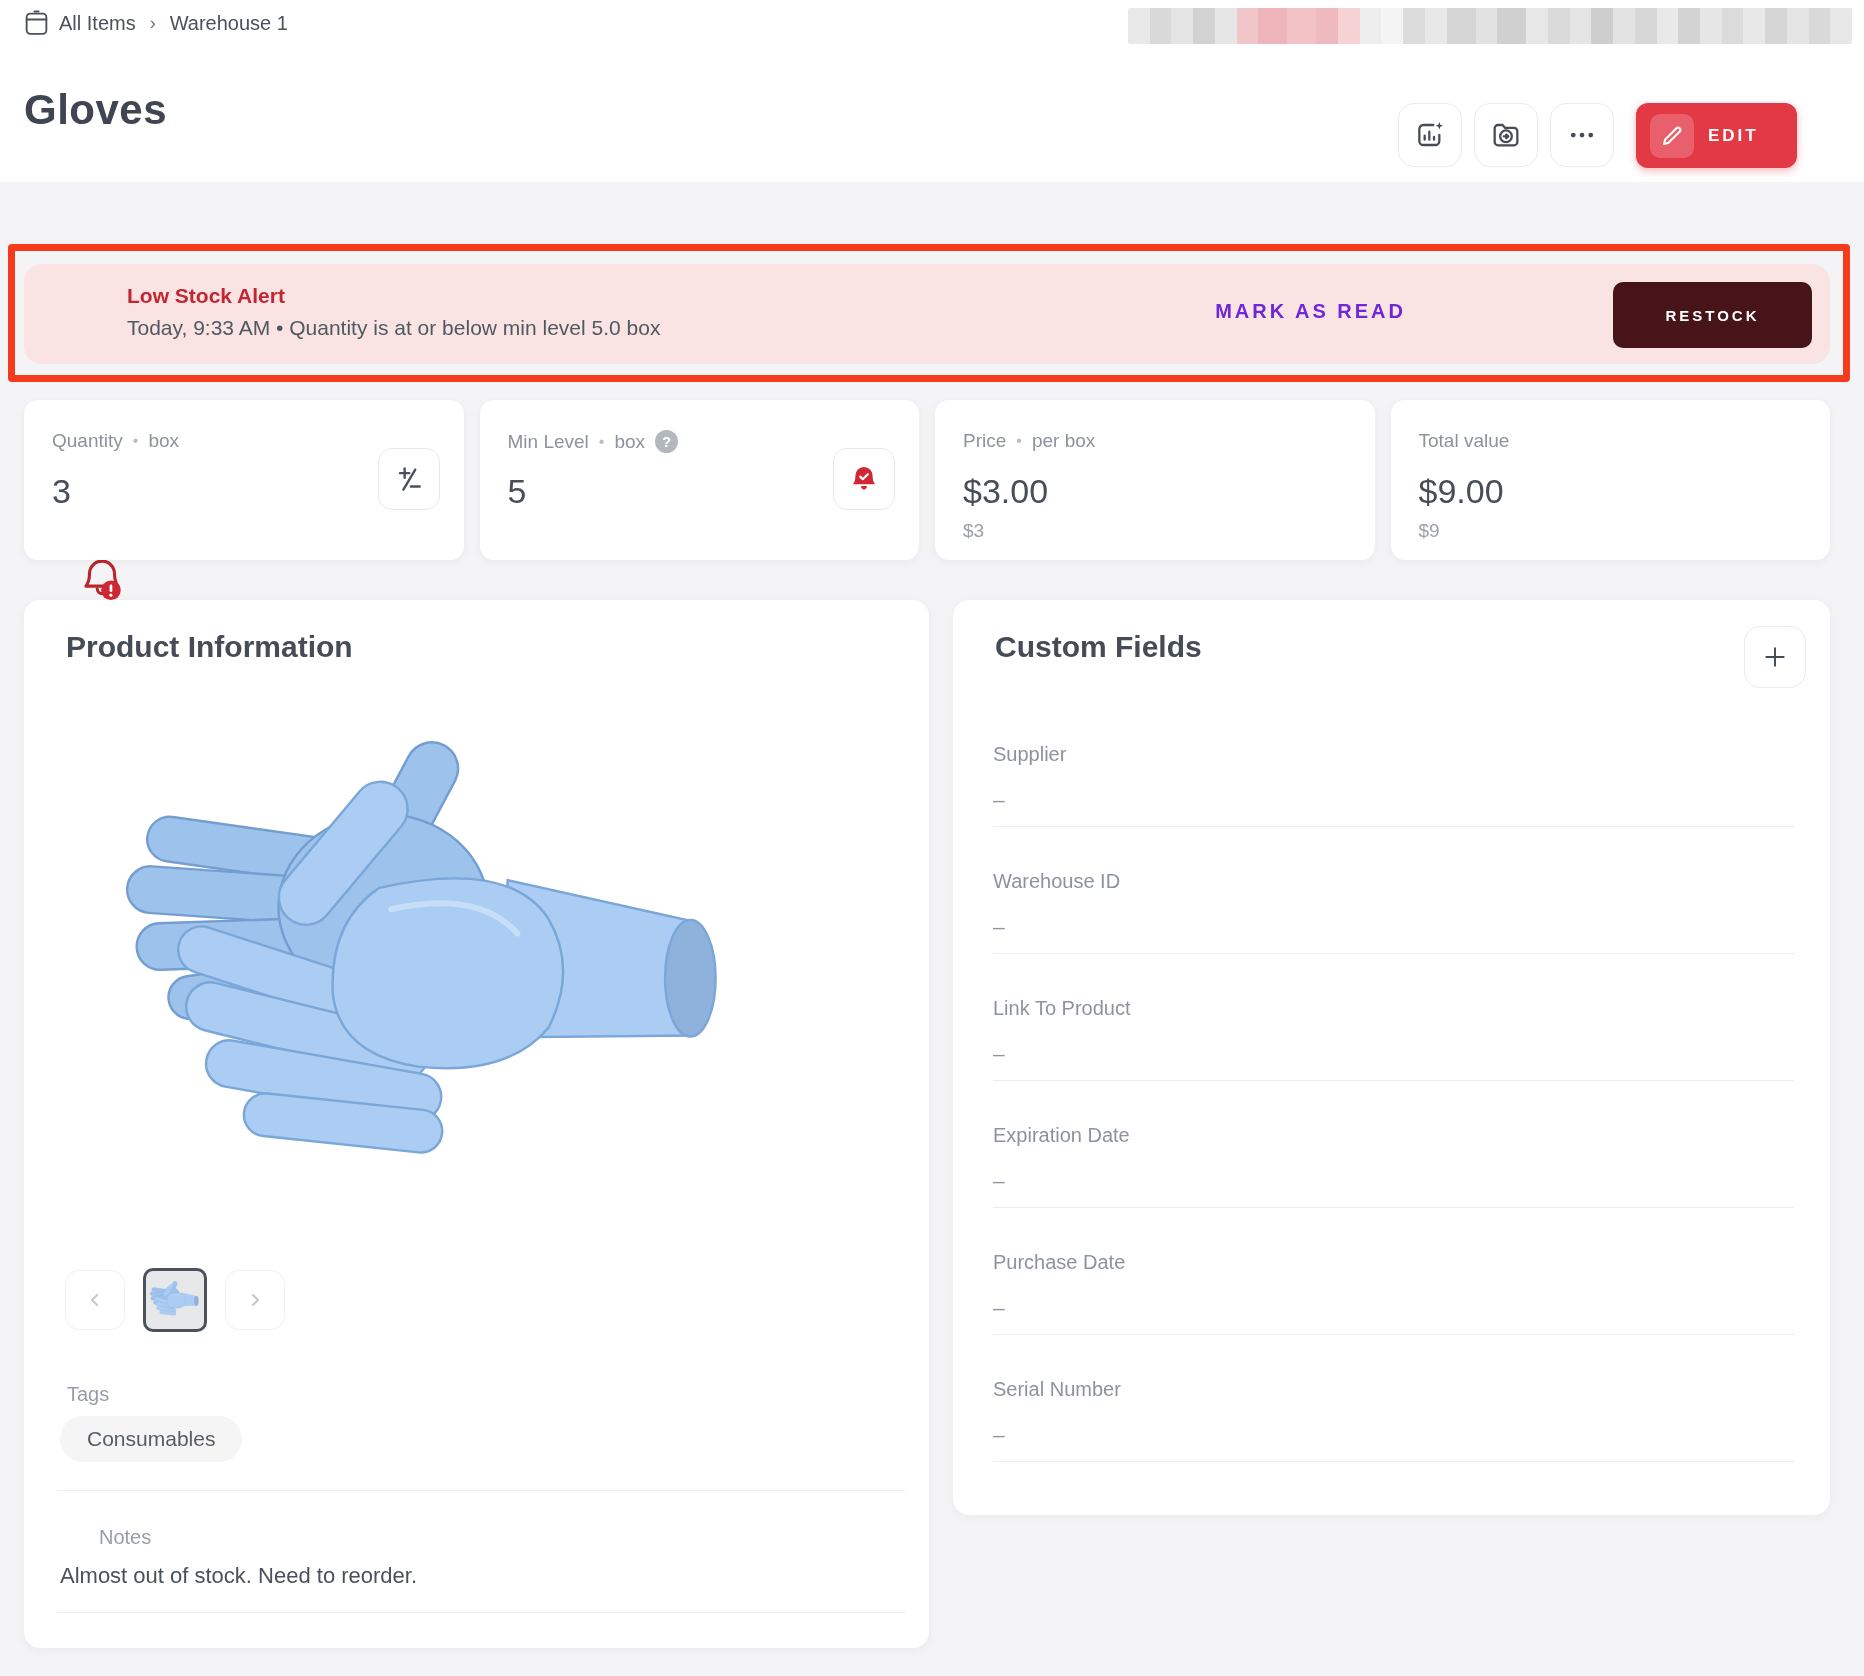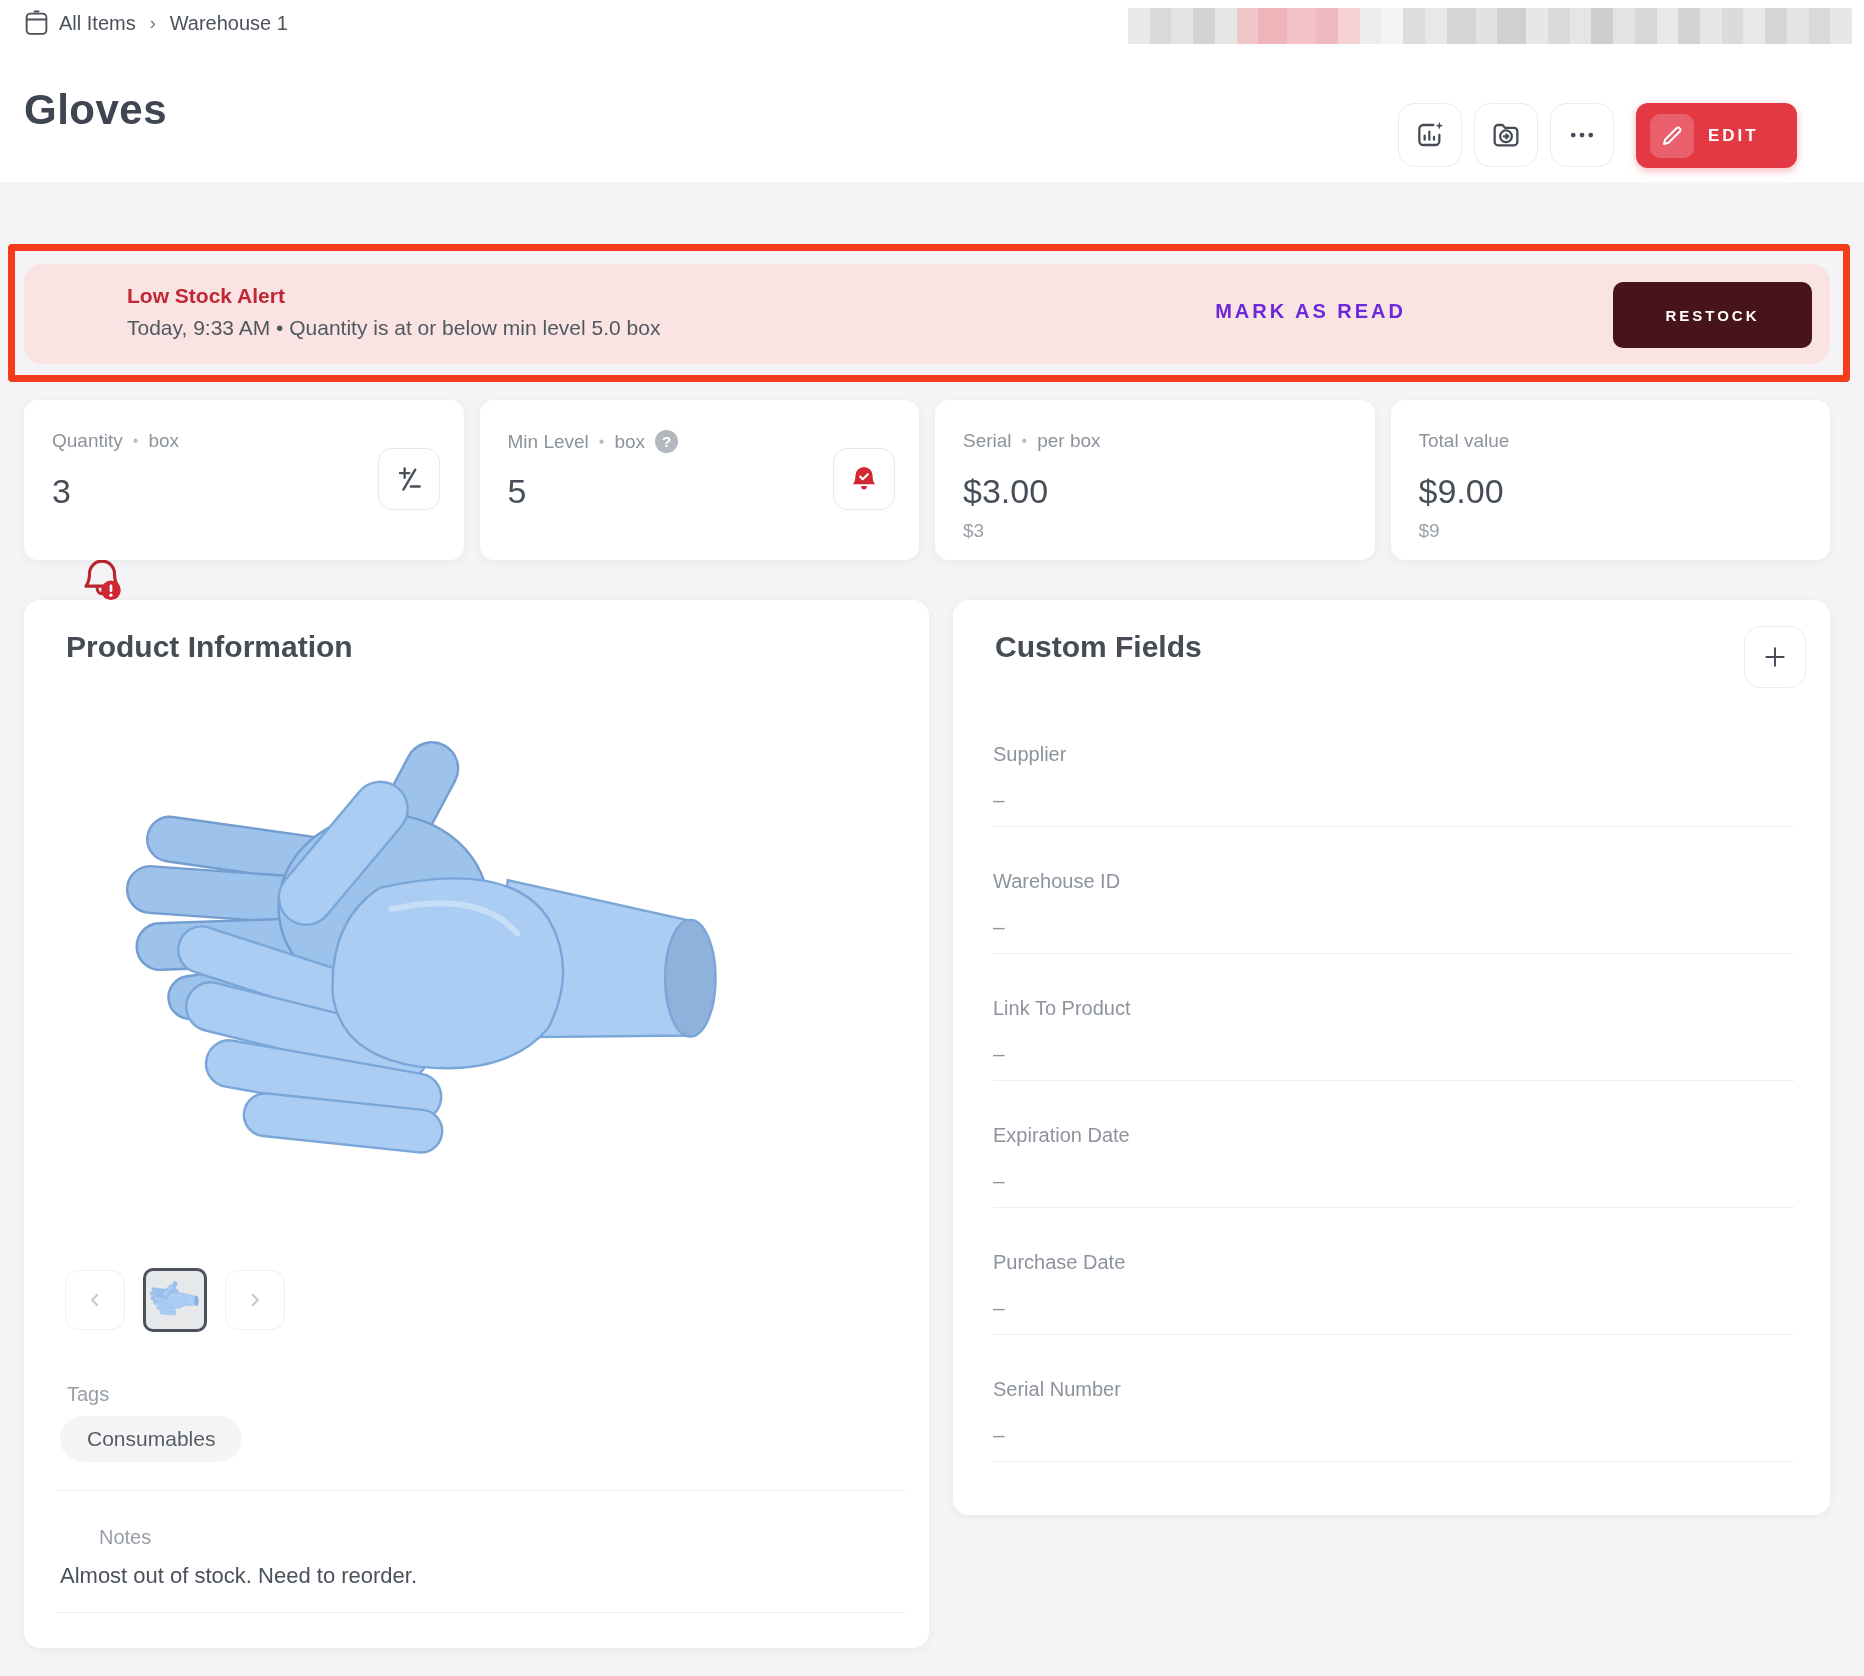--- a/index.html
+++ b/index.html
@@ -236,21 +236,21 @@
             <path d="M16 4 a8.6 8.6 0 0 1 8.6 8.6 c0 5 1.2 7 2.4 8.6 H5 c1.2-1.6 2.4-3.6 2.4-8.6 A8.6 8.6 0 0 1 16 4 Z" fill="#cf2733"></path>
             <path d="M13 23 c0 2 1.3 3.4 3 3.4 s3-1.4 3-3.4" fill="#cf2733"></path>
             <path d="M12.2 13.6 l2.6 2.6 5-5" fill="none" stroke="#ffffff" stroke-width="2.2" stroke-linecap="round" stroke-linejoin="round"></path>
           </svg>
         </span>
       </div>
     </div>
 
     <div class="stat-card">
       <div class="stat-label">
-        <span>Serial</span>
+        <span>Price</span>
         <span class="stat-dot">•</span>
         <span>per box</span>
       </div>
       <div class="stat-value">$3.00</div>
       <div class="stat-sub">$3</div>
     </div>
 
     <div class="stat-card">
       <div class="stat-label">
         <span>Total value</span>

